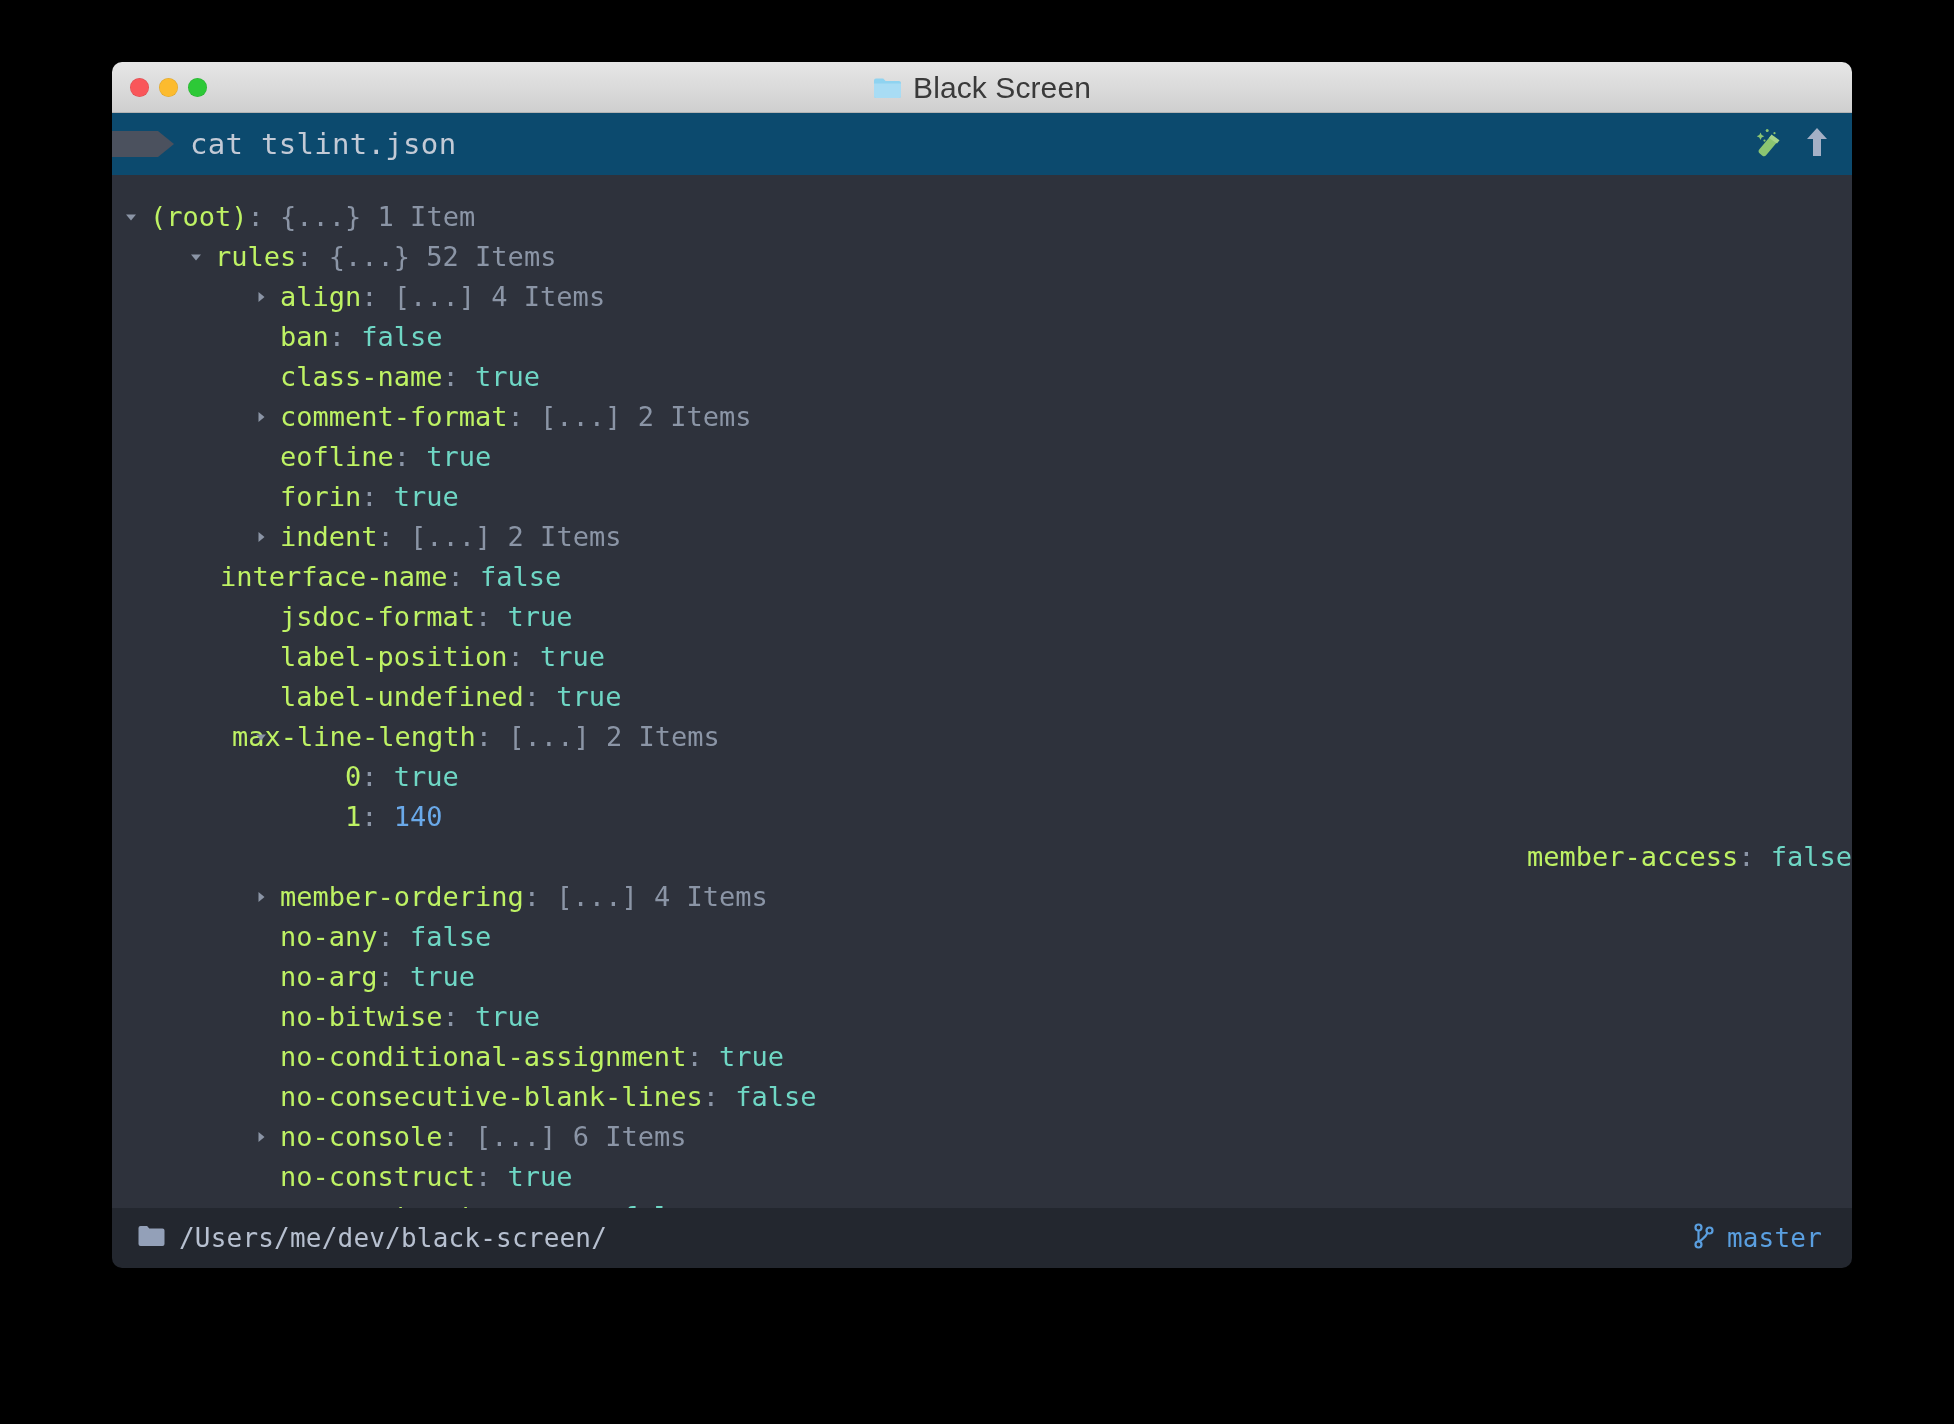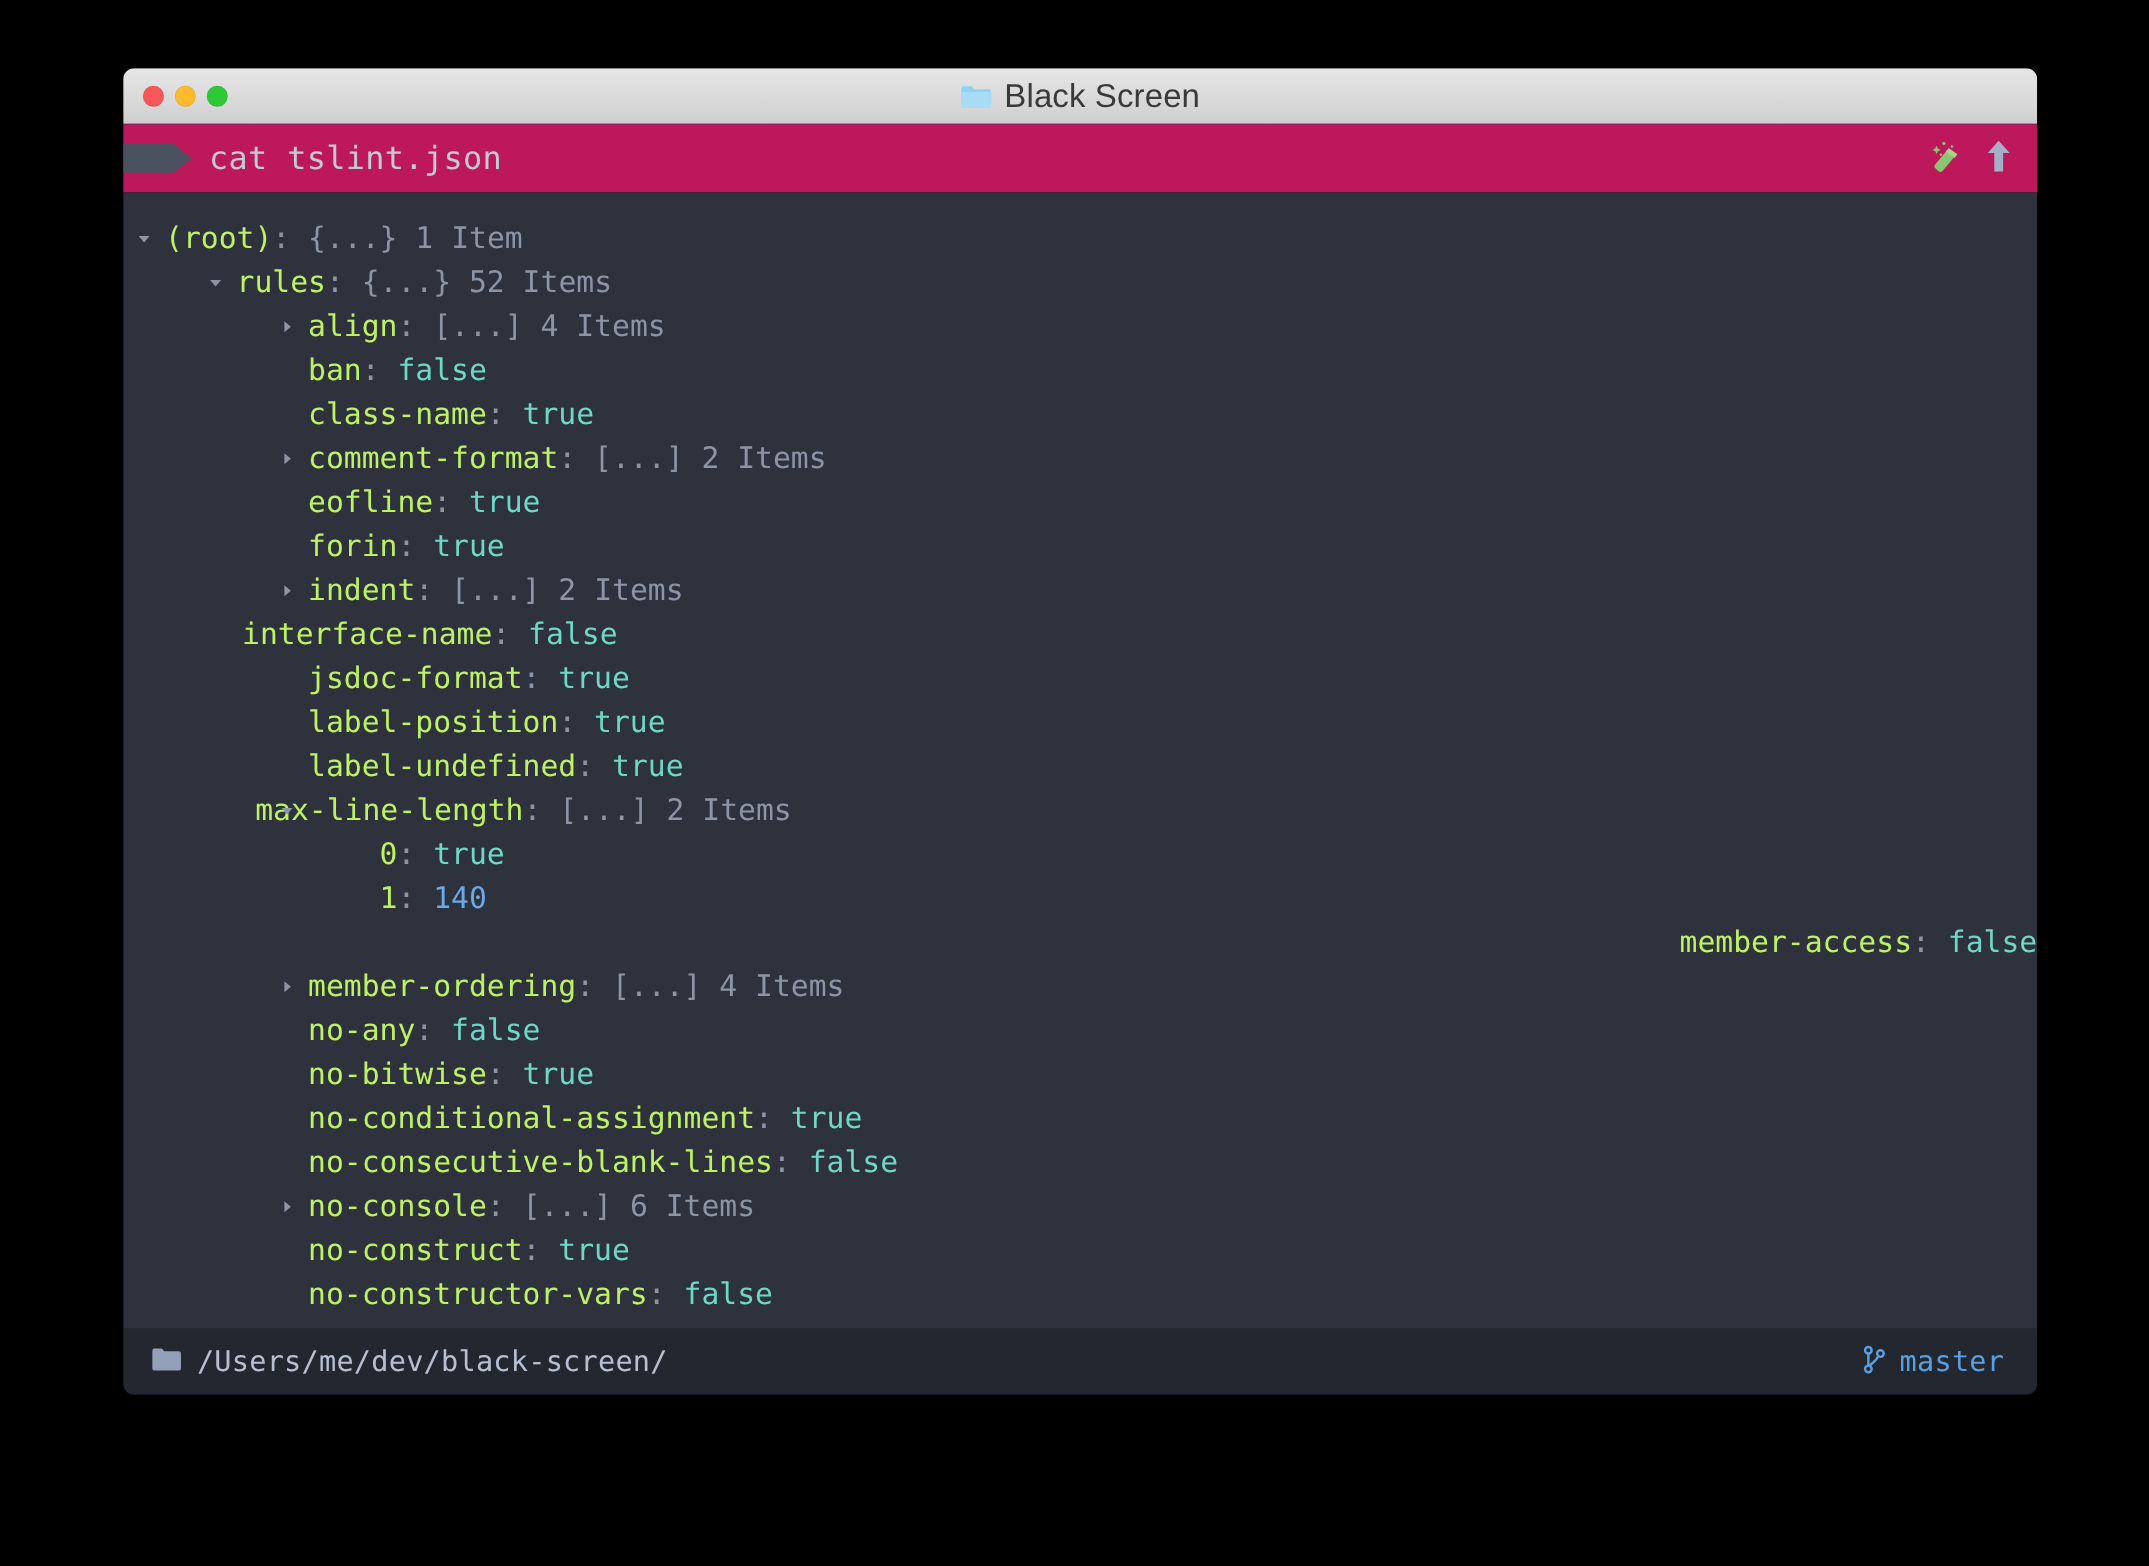--- a/index.html
+++ b/index.html
@@ -77,21 +77,21 @@
     color: #3a3a3a;
     letter-spacing: 0.1px;
   }
   .folder-blue { display: block; }
 
   
   .promptbar {
     position: relative;
     height: 62px;
     flex: 0 0 62px;
-    background: #be185d;
+    background: #0c4a6e;
     display: flex;
     align-items: center;
   }
   .prompt-arrow {
     position: absolute;
     left: 0; top: 0;
     width: 62px; height: 62px;
   }
   .prompt-text {
     margin-left: 78px;
@@ -256,20 +256,21 @@
           <div class="row" style="padding-left: 120px;"><span class="tri" style="left: 138px;"><svg width="14" height="14" viewBox="0 0 14 14">
                 <path d="M2 4.5 L12 4.5 L7 10.5 Z" fill="#8b95a6"></path>
               </svg></span><span class="k">max-line-length</span><span class="p">: </span><span class="p">[...]</span><span class="p"> </span><span class="p">2 Items</span></div>
           <div class="row" style="padding-left: 233px;"><span class="k">0</span><span class="p">: </span><span class="v">true</span></div>
           <div class="row" style="padding-left: 233px;"><span class="k">1</span><span class="p">: </span><span class="num">140</span></div>
           <div class="row" style="padding-left: 168px; text-align: right;"><span class="k">member-access</span><span class="p">: </span><span class="v">false</span></div>
           <div class="row" style="padding-left: 168px;"><span class="tri" style="left: 138px;"><svg width="14" height="14" viewBox="0 0 14 14">
                 <path d="M4.5 2 L10.5 7 L4.5 12 Z" fill="#8b95a6"></path>
               </svg></span><span class="k">member-ordering</span><span class="p">: </span><span class="p">[...]</span><span class="p"> </span><span class="p">4 Items</span></div>
           <div class="row" style="padding-left: 168px;"><span class="k">no-any</span><span class="p">: </span><span class="v">false</span></div>
+          <div class="row" style="padding-left: 168px;"><span class="k">no-arg</span><span class="p">: </span><span class="v">true</span></div>
           <div class="row" style="padding-left: 168px;"><span class="k">no-bitwise</span><span class="p">: </span><span class="v">true</span></div>
           <div class="row" style="padding-left: 168px;"><span class="k">no-conditional-assignment</span><span class="p">: </span><span class="v">true</span></div>
           <div class="row" style="padding-left: 168px;"><span class="k">no-consecutive-blank-lines</span><span class="p">: </span><span class="v">false</span></div>
           <div class="row" style="padding-left: 168px;"><span class="tri" style="left: 138px;"><svg width="14" height="14" viewBox="0 0 14 14">
                 <path d="M4.5 2 L10.5 7 L4.5 12 Z" fill="#8b95a6"></path>
               </svg></span><span class="k">no-console</span><span class="p">: </span><span class="p">[...]</span><span class="p"> </span><span class="p">6 Items</span></div>
           <div class="row" style="padding-left: 168px;"><span class="k">no-construct</span><span class="p">: </span><span class="v">true</span></div>
           <div class="row" style="padding-left: 168px;"><span class="k">no-constructor-vars</span><span class="p">: </span><span class="v">false</span></div>
         </div>
     </div>

